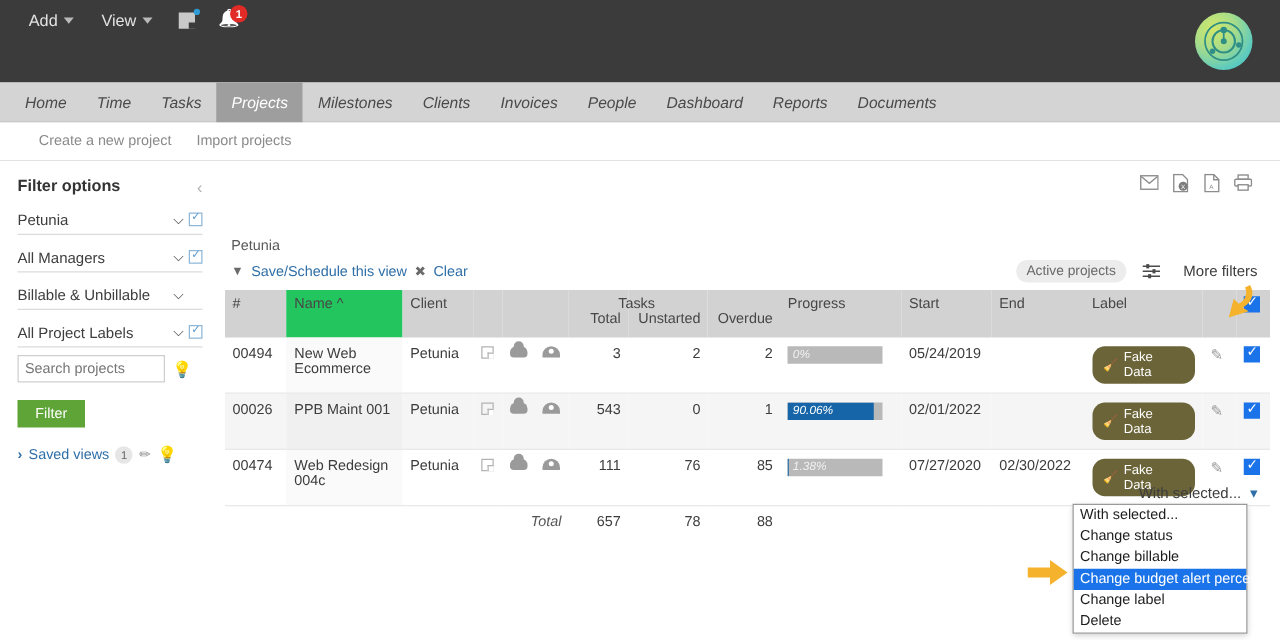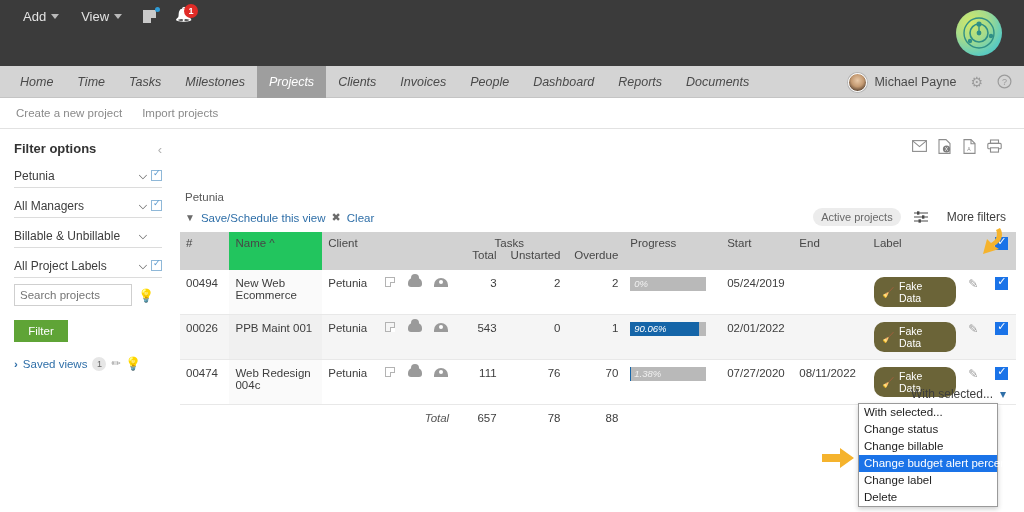--- a/index.html
+++ b/index.html
@@ -51,21 +51,21 @@
     background: radial-gradient(circle at 50% 38%, #e8c9a8 0%, #c49a72 45%, #5a4432 80%);
     border: 1px solid #fff; box-shadow: 0 0 0 1px #b5b5b5;
   }
   .user-name { font-size: 12.5px; color: #4a4a4a; }
   .ico-gear, .ico-help { font-size: 14px; color: #9b9b9b; cursor: pointer; line-height: 1; }
 
   
   .subnav {
     position: absolute; left: 0; top: 98px; width: 1024px; height: 31px;
     background: #fff; border-bottom: 1px solid #e2e2e2;
-    display: flex; align-items: center; padding-left: 16px; gap: 20px;
+    display: flex; align-items: center; padding-left: 31px; gap: 20px;
   }
   .subnav a { font-size: 11.5px; color: #8a8a8a; text-decoration: none; cursor: pointer; }
 
   
   .sidebar { position: absolute; left: 0; top: 129px; width: 176px; height: 383px; background: #fff; padding: 12px 14px 0 14px; }
   .filter-title { font-size: 13px; font-weight: bold; color: #333; margin-bottom: 8px; }
   .collapse-ico { position: absolute; right: 14px; top: 13px; color: #b0b0b0; font-size: 13px; cursor: pointer; }
   .filter-row {
     display: flex; align-items: center; border-bottom: 1px solid #dcdcdc;
     height: 24px; margin-bottom: 6px; position: relative;
@@ -196,58 +196,45 @@
   <div class="nav-items" id="navItems">
       <div class="nav-item">
         <span>Home</span>
       </div>
       <div class="nav-item">
         <span>Time</span>
       </div>
       <div class="nav-item">
         <span>Tasks</span>
       </div>
-      <div class="nav-item">
-        <span>Milestones</span>
-      </div>
       <div class="nav-item active">
         <span>Projects</span>
       </div>
       <div class="nav-item">
+        <span>Milestones</span>
+      </div>
+      <div class="nav-item">
         <span>Clients</span>
       </div>
       <div class="nav-item">
         <span>Invoices</span>
       </div>
       <div class="nav-item">
         <span>People</span>
       </div>
       <div class="nav-item">
         <span>Dashboard</span>
       </div>
       <div class="nav-item">
         <span>Reports</span>
       </div>
       <div class="nav-item">
         <span>Documents</span>
       </div>
     </div>
-  <div class="nav-right">
-    <div style="display:flex;align-items:center;gap:7px;cursor:pointer;">
-      <span class="avatar"></span>
-      <span class="user-name">Michael Payne</span>
-    </div>
-    <span class="ico-gear">⚙</span>
-    <span class="ico-help">
-      <svg width="15" height="15" viewBox="0 0 15 15">
-          <circle cx="7.5" cy="7.5" r="6.4" fill="none" stroke="#9b9b9b" stroke-width="1.2"></circle>
-          <text x="7.5" y="11" font-size="9" fill="#9b9b9b" text-anchor="middle" font-family="Liberation Sans, sans-serif">?</text>
-        </svg>
-    </span>
-  </div>
 </div>
 
 <div class="subnav">
   <a>Create a new project</a>
   <a>Import projects</a>
 </div>
 
 <div class="sidebar">
   <div class="filter-title">Filter options</div>
   <span class="collapse-ico">‹</span>
@@ -426,29 +413,29 @@
         </tr>
         <tr>
           <td>00474</td>
           <td class="name-col">Web Redesign 004c</td>
           <td>Petunia</td>
           <td><span class="sq-ico"></span></td>
           <td><span class="cloud-ico"></span></td>
           <td><span class="gauge-ico"></span></td>
           <td class="num">111</td>
           <td class="num">76</td>
-          <td class="num">70</td>
+          <td class="num">85</td>
           <td>
             <div class="progress-bar">
               <div class="progress-fill" style="width:1.38%"></div>
               <span class="progress-txt" style="color:#f0f0f0">1.38%</span>
             </div>
           </td>
           <td>07/27/2020</td>
-          <td>08/11/2022</td>
+          <td>02/30/2022</td>
           <td><span class="label-pill">
               <span class="broom">🧹</span>
               <span>Fake Data</span>
             </span></td>
           <td><span class="edit-pen">✎</span></td>
           <td><span class="blue-check"></span></td>
         </tr>
         <tr class="total-row">
           <td colspan="6" class="tlabel">Total</td>
           <td class="num">657</td>

